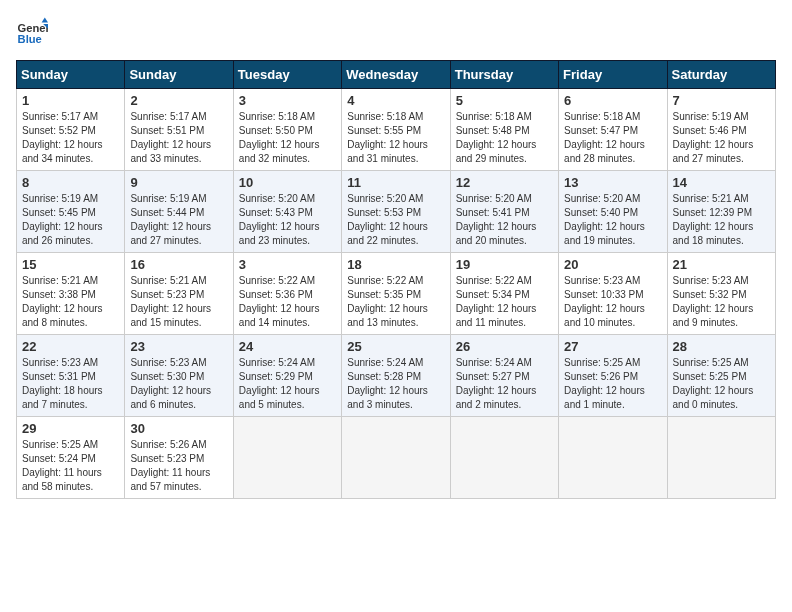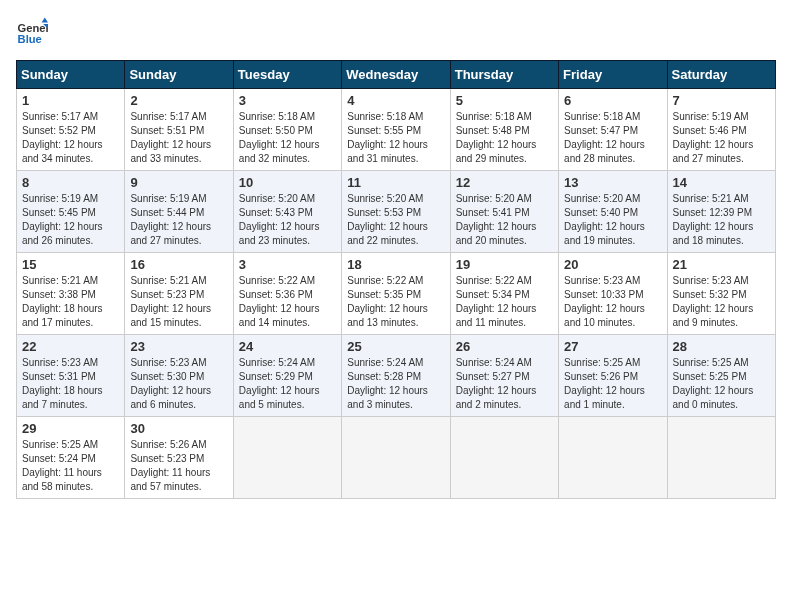--- a/index.html
+++ b/index.html
@@ -225,21 +225,21 @@
           <span>Daylight: 12 hours and 18 minutes.</span>
         </div>
       </td>
       </tr>
       <tr>
         <td>
         <span class="day-number">15</span>
         <div class="day-info">
           <span>Sunrise: 5:21 AM</span><br>
           <span>Sunset: 3:38 PM</span><br>
-          <span>Daylight: 18 hours and 17 minutes.</span>
+          <span>Daylight: 12 hours and 8 minutes.</span>
         </div>
       </td>
         <td>
         <span class="day-number">16</span>
         <div class="day-info">
           <span>Sunrise: 5:21 AM</span><br>
           <span>Sunset: 5:23 PM</span><br>
           <span>Daylight: 12 hours and 15 minutes.</span>
         </div>
       </td>

